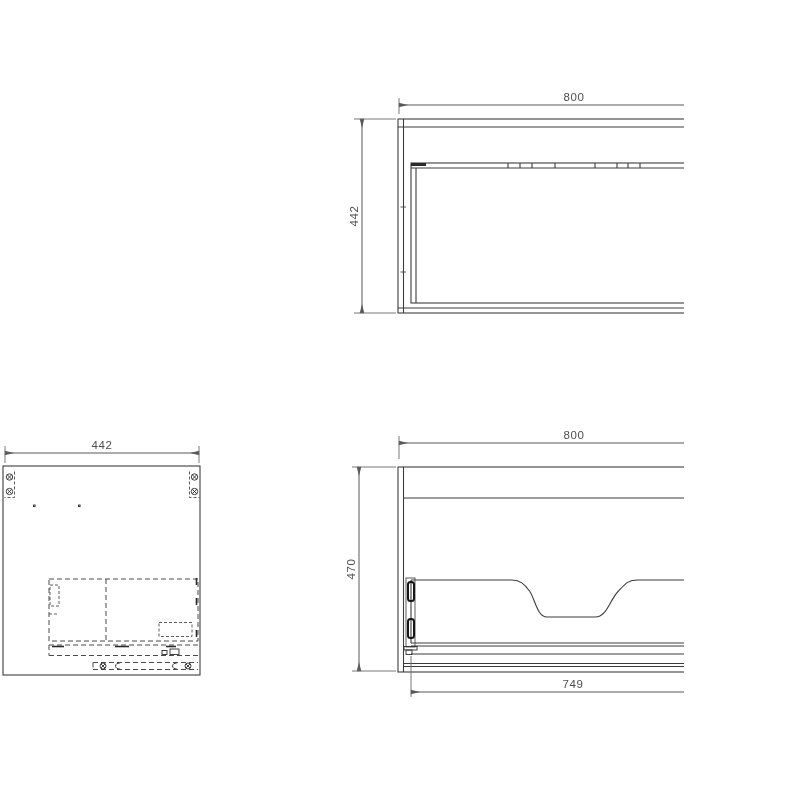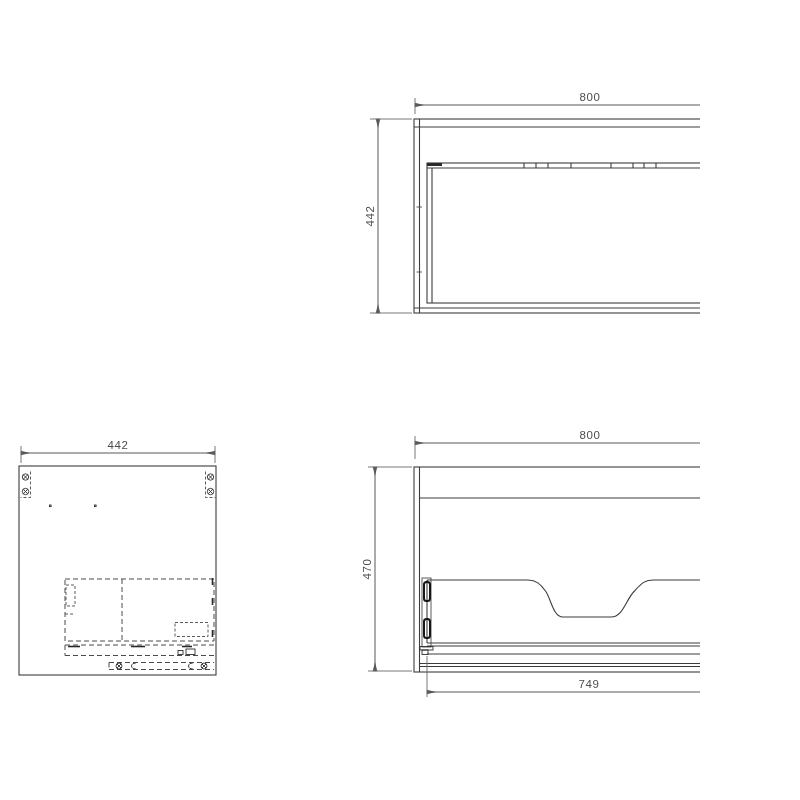--- a/index.html
+++ b/index.html
@@ -1,16 +1,16 @@
 <!DOCTYPE html>
 <html><head>
 <meta charset="utf-8">
 <style>
   html,body{margin:0;padding:0;background:#ffffff;}
-  .canvas-wrap{width:684px;height:800px;position:relative;background:#ffffff;overflow:hidden;padding-left:16px;}
+  .canvas-wrap{width:684px;height:800px;position:relative;background:#ffffff;overflow:hidden;}
   svg{display:block;}
   
   .ol{stroke:#3c3c3c;stroke-width:1.1;fill:none;}
   .olthin{stroke:#4a4a4a;stroke-width:0.9;fill:none;}
   .cmark{stroke:#2a2a2a;stroke-width:3;fill:none;}
   
   .dl{stroke:#595959;stroke-width:1;fill:none;}
   .xl{stroke:#6a6a6a;stroke-width:0.9;fill:none;}
   
   .hd{stroke:#4a4a4a;stroke-width:1;fill:none;stroke-dasharray:5 3;}

